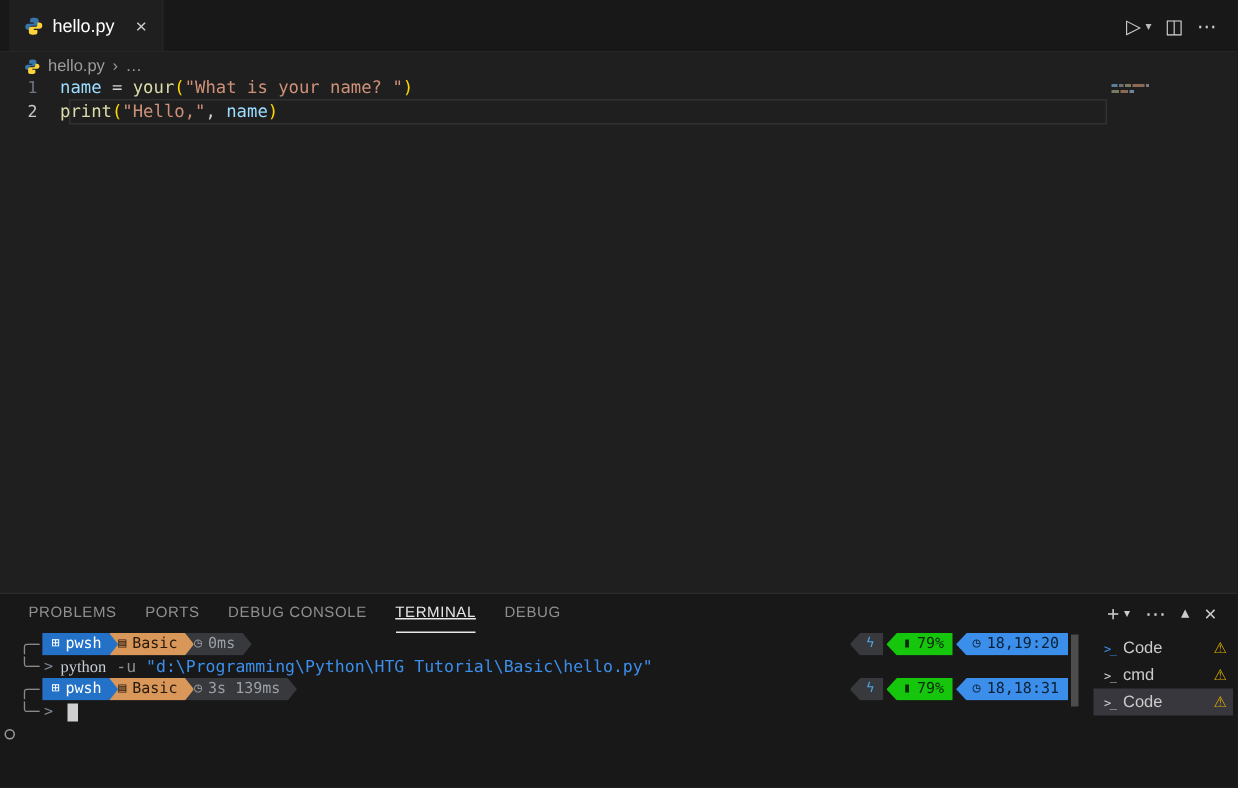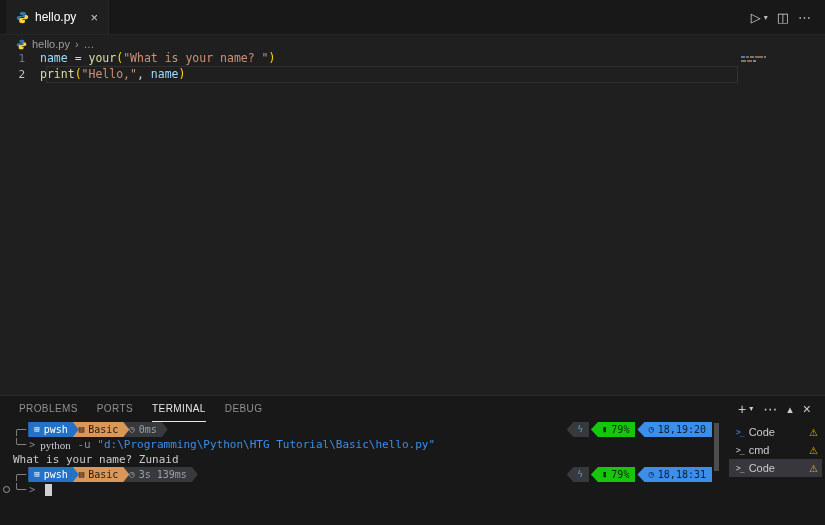--- a/index.html
+++ b/index.html
@@ -36,21 +36,21 @@
   .minimap{position:absolute;left:741px;top:6px;width:60px;}
   .mbar{display:flex;gap:1px;height:2px;margin-bottom:2px;}
   .mbar i{display:block;height:2px;}
 
   
   .panel{position:absolute;top:395px;left:0;right:0;bottom:0;background:#181818;
          border-top:1px solid #2b2b2b;}
   .phead{height:26px;display:flex;align-items:center;padding:0 14px 0 19px;}
   .ptab{font-size:10px;letter-spacing:.4px;color:#8f8f8f;margin-right:19px;height:100%;
         display:flex;align-items:center;border-bottom:1px solid transparent;cursor:pointer;}
-  .ptab.active{color:#e7e7e7;border-bottom-color:#e7e7e7;}
+  .ptab.active{color:#e7e7e7;border-bottom-color:#e7e7e7;text-decoration:underline;}
   .pacts{margin-left:auto;display:flex;align-items:center;gap:10px;color:#cccccc;}
   .pact{font-size:14px;line-height:1;cursor:pointer;}
   .pact.small{font-size:8px;margin-left:-7px;}
   .pact.mid{font-size:11px;}
   .pbody{position:absolute;top:26px;left:0;right:0;bottom:0;}
 
   
   .term{position:absolute;top:0;left:0;width:724px;bottom:0;
         font-family:"DejaVu Sans Mono",monospace;font-size:11px;color:#cccccc;}
   .trow{height:15px;display:flex;align-items:center;padding-left:13px;white-space:pre;}
@@ -149,20 +149,21 @@
           <i style="width:5px;background:#8a6a55"></i>
           <i style="width:3px;background:#6e86a0"></i>
         </div>
     </div>
   </div>
 
   <div class="panel">
     <div class="phead">
       <span class="ptab">PROBLEMS</span>
       <span class="ptab">PORTS</span>
+      <span class="ptab">DEBUG CONSOLE</span>
       <span class="ptab active">TERMINAL</span>
       <span class="ptab">DEBUG</span>
       <div class="pacts">
         <span class="pact">+</span>
         <span class="pact small">▾</span>
         <span class="pact">⋯</span>
         <span class="pact mid">▴</span>
         <span class="pact">×</span>
       </div>
     </div>
@@ -184,23 +185,20 @@
             <span class="prchip c-time"><i class="ci">◷</i><span>18,19:20</span></span>
           </span>
         </div>
 
         <div class="trow">
           <span class="frame">╰─</span>
           <span class="pchev">&gt;</span>
           <span class="cmd-prog">python</span><span class="cmd-flag"> -u </span><span class="cmd-path">"d:\Programming\Python\HTG Tutorial\Basic\hello.py"</span>
         </div>
 
-        <div class="trow">
-          <span>What is your name? Zunaid</span>
-        </div>
 
         <div class="trow">
           <span class="frame">╭─</span>
           <span class="pl">
             <span class="pchip c-shell z3"><i class="ci">⊞</i><span>pwsh</span></span>
             <span class="pchip c-env z2"><i class="ci">▤</i><span>Basic</span></span>
             <span class="pchip c-dim z1"><i class="ci">◷</i><span>3s 139ms</span></span>
           </span>
           <span class="pr">
             <span class="prchip c-dim"><i class="ci stat">ϟ</i></span>

